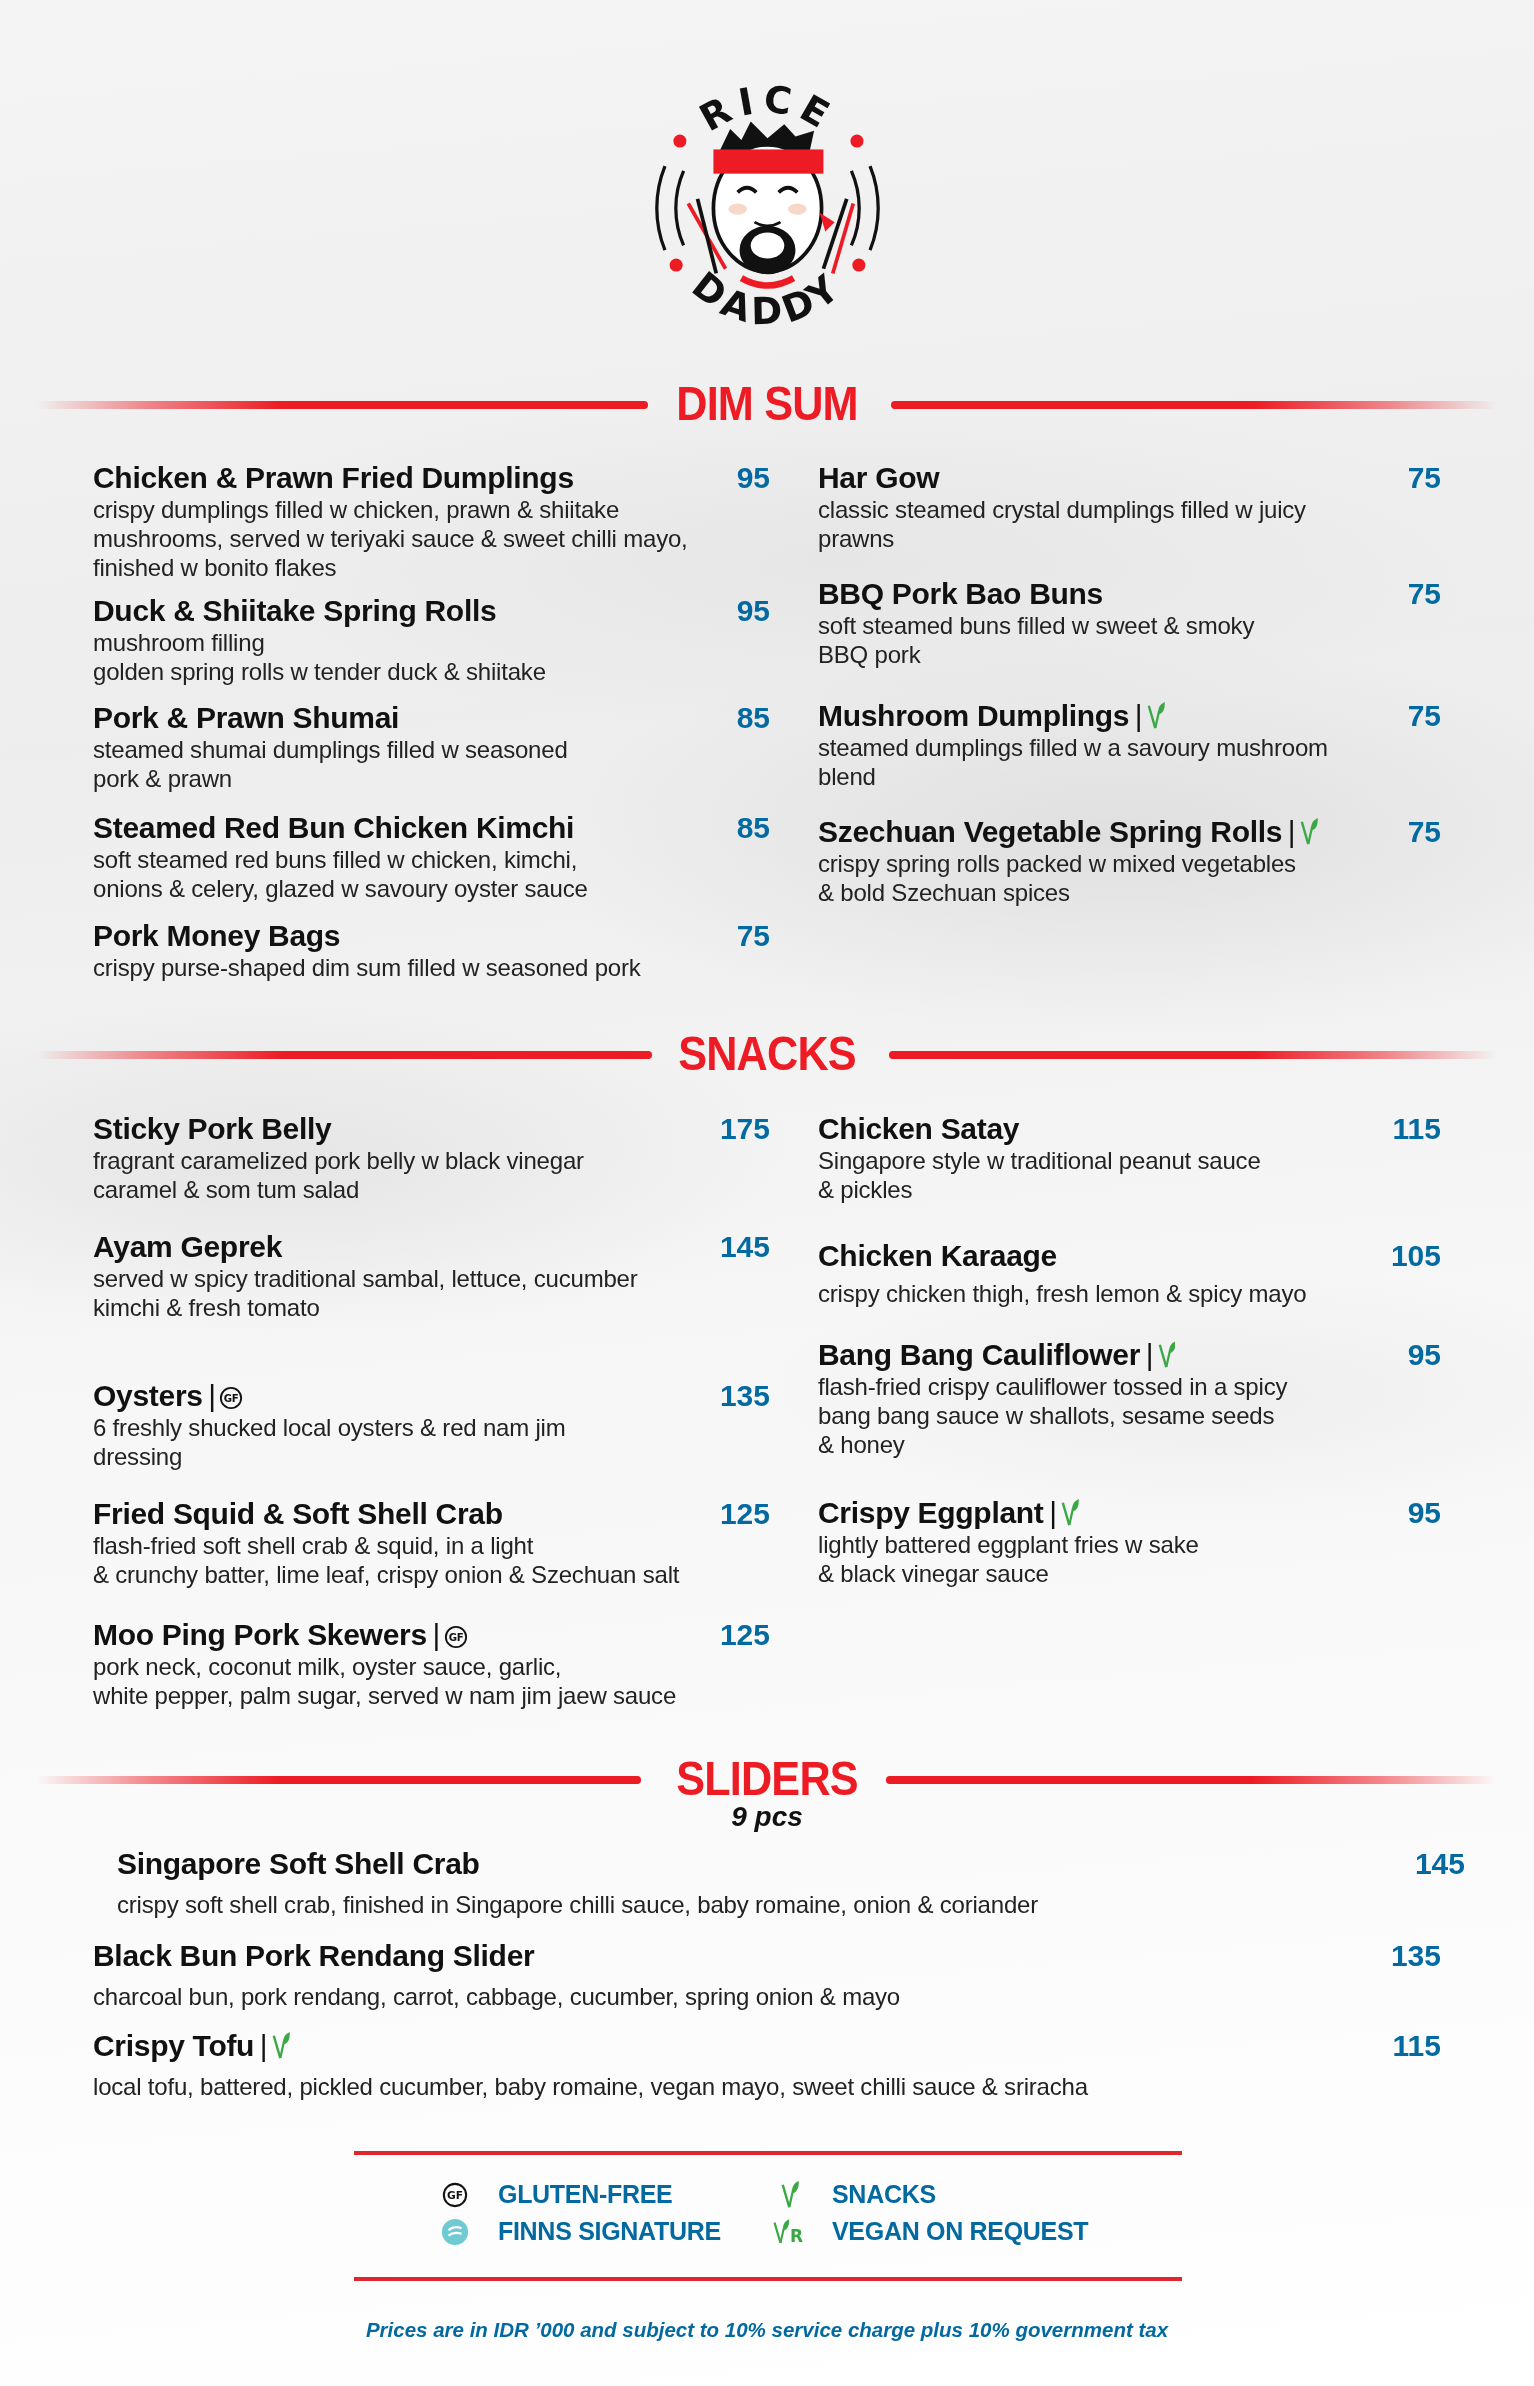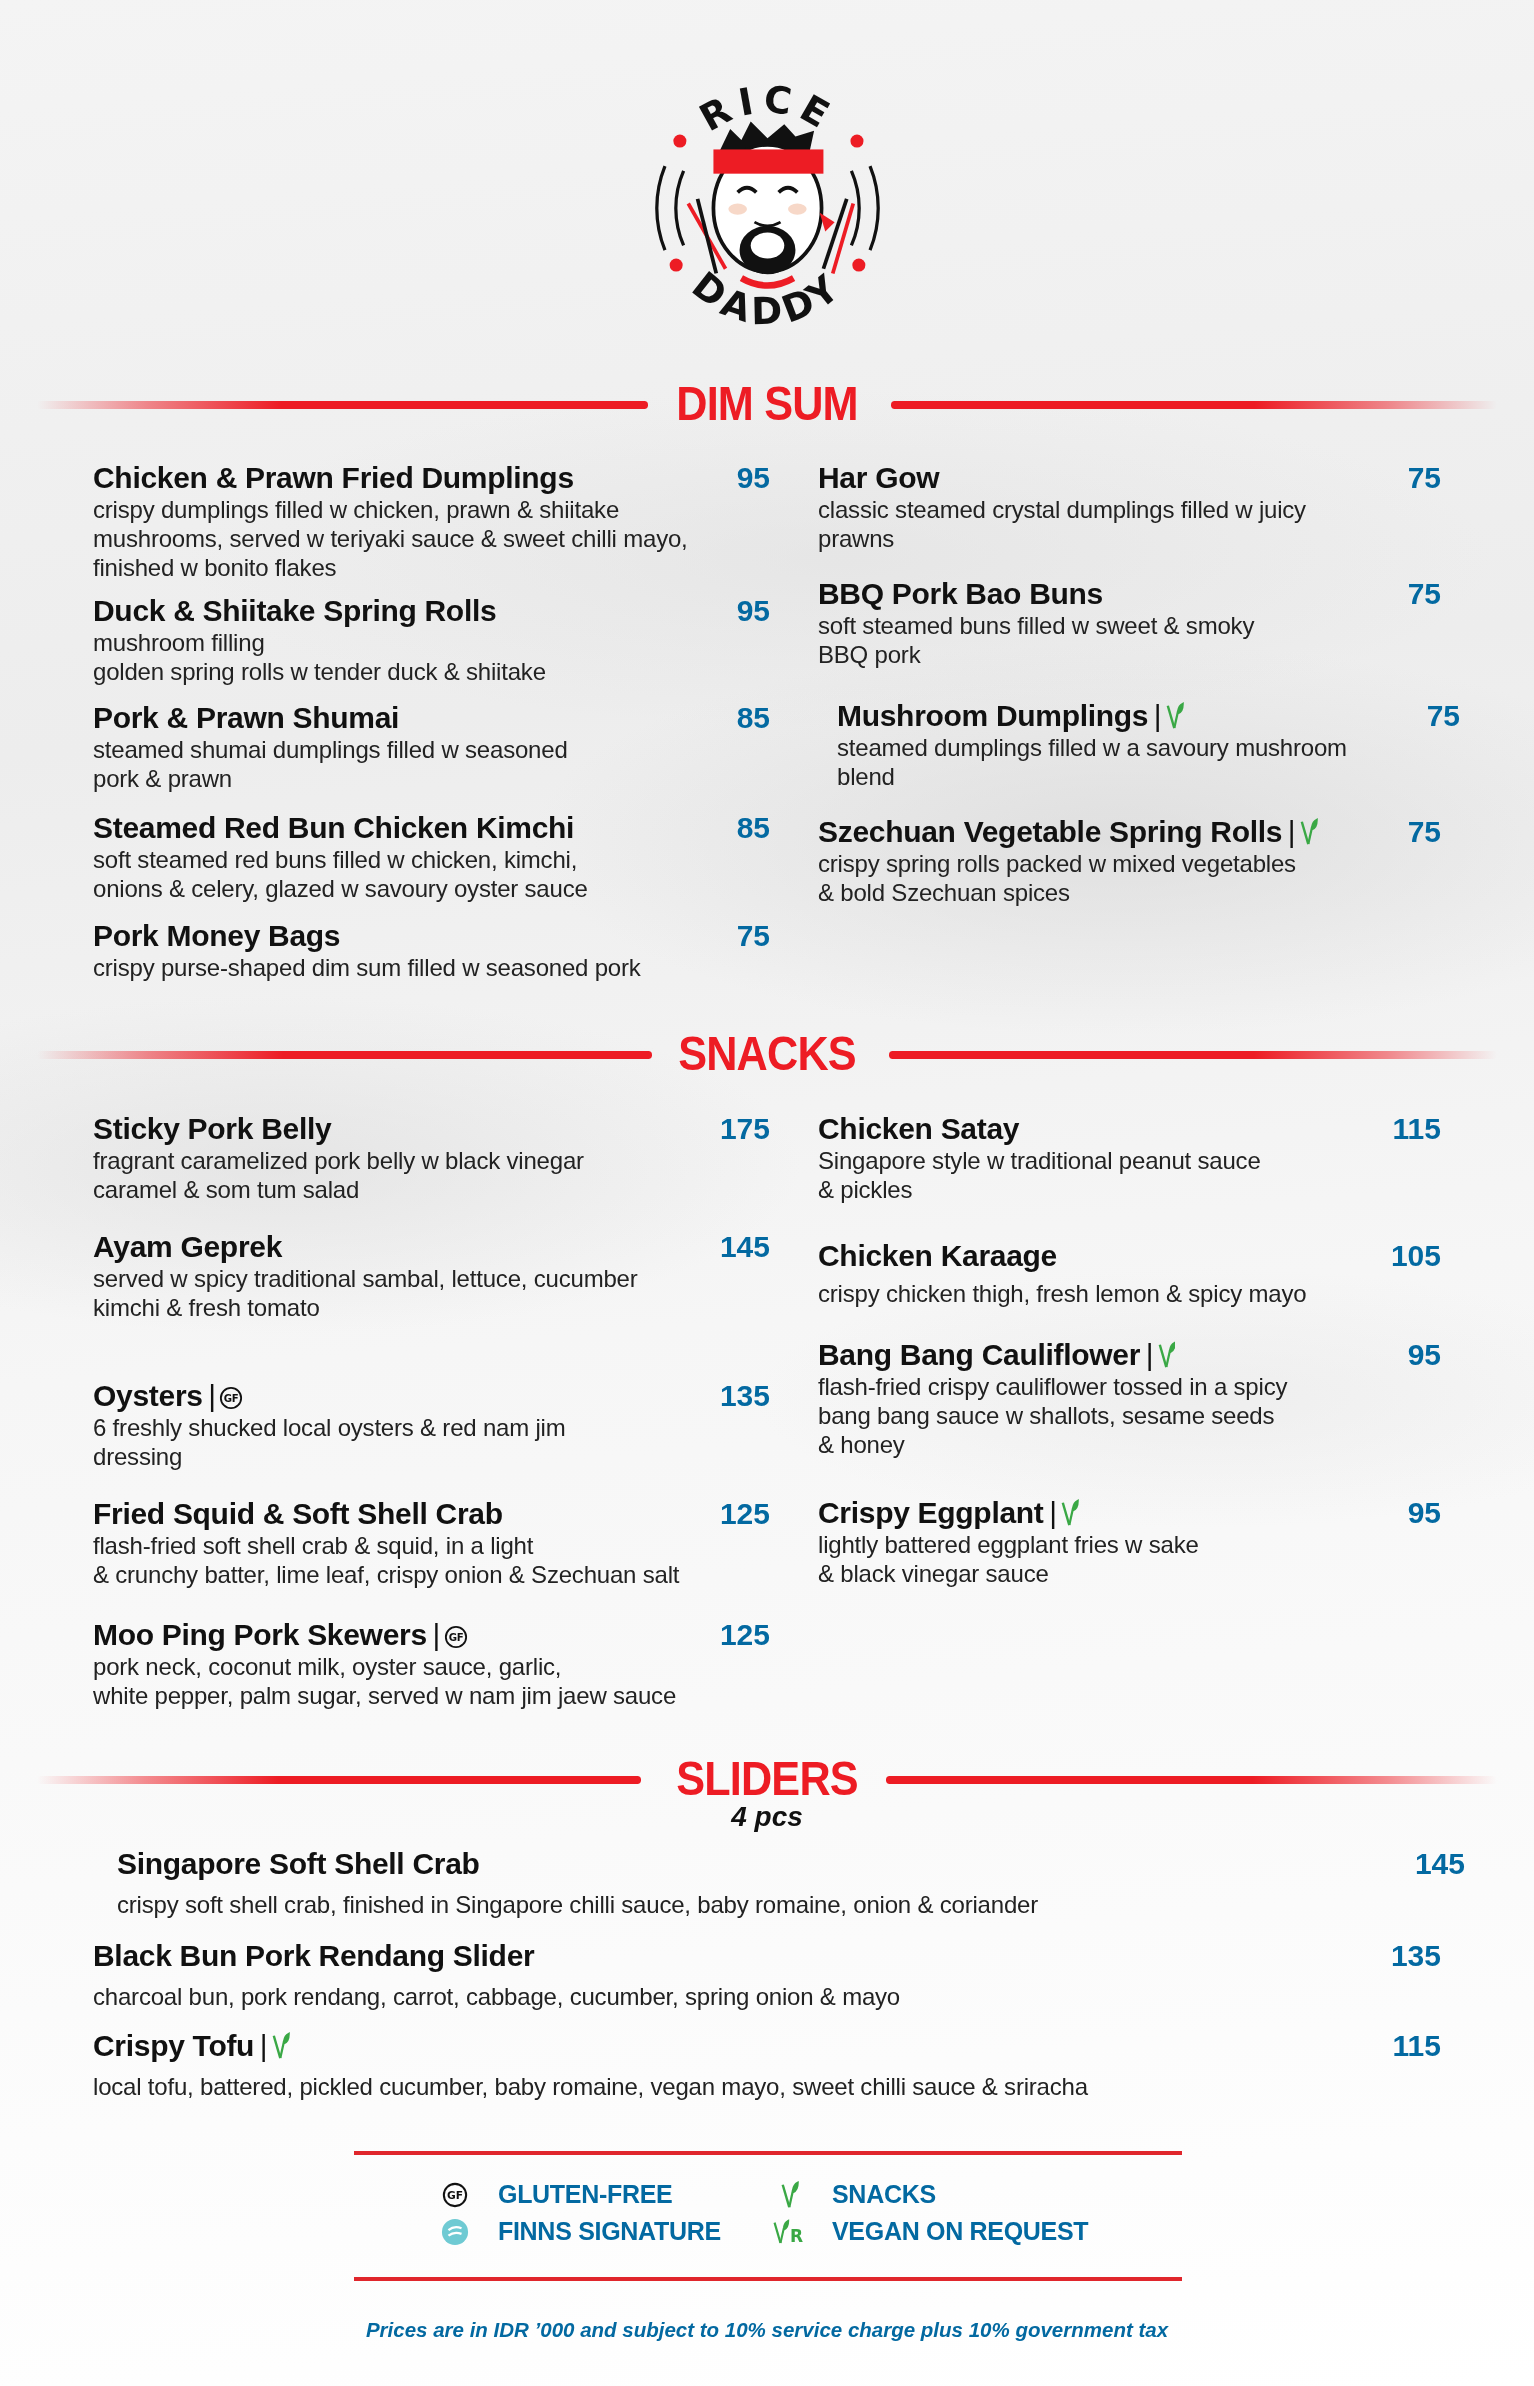--- a/index.html
+++ b/index.html
@@ -196,21 +196,21 @@
 <div class="item col-right" style="top:577px;">
   <div class="row">
       <span class="name">BBQ Pork Bao Buns</span>
       <span class="price">75</span>
     </div>
   <div class="desc">
       <div>soft steamed buns filled w sweet &amp; smoky</div>
       <div>BBQ pork</div>
     </div>
 </div>
-<div class="item col-right" style="top:699px;margin-left:19px;">
+<div class="item col-right" style="top:699px;">
   <div class="row">
       <span class="name"><span>Mushroom Dumplings</span><span class="sep">|</span><svg class="tag-icon" width="18.6" height="28" viewBox="0 0 20 30">
           <path d="M3 4 L10 28" stroke="#3aa845" stroke-width="2.6" fill="none"></path>
           <path d="M10 28 L14 10 Q 15 4 19 2 Q 19 10 14 12" stroke="#3aa845" stroke-width="2.4" fill="#3aa845"></path>
         </svg></span>
       <span class="price">75</span>
     </div>
   <div class="desc">
       <div>steamed dumplings filled w a savoury mushroom</div>
       <div>blend</div>
@@ -338,21 +338,21 @@
       <div>lightly battered eggplant fries w sake</div>
       <div>&amp; black vinegar sauce</div>
     </div>
 </div>
 
 <div class="section-header" style="top:1746px;">
   <div class="rule left" style="width:604px;"></div>
   <div class="title">SLIDERS</div>
   <div class="rule right" style="width:611px;"></div>
 </div>
-<div class="subtitle" style="top:1801px;">4 pcs</div>
+<div class="subtitle" style="top:1801px;">9 pcs</div>
 
 <div class="item full" style="top:1847px;margin-left:24px;">
   <div class="row">
       <span class="name">Singapore Soft Shell Crab</span>
       <span class="price">145</span>
     </div>
   <div class="desc">
       <div>crispy soft shell crab, finished in Singapore chilli sauce, baby romaine, onion &amp; coriander</div>
     </div>
 </div>

